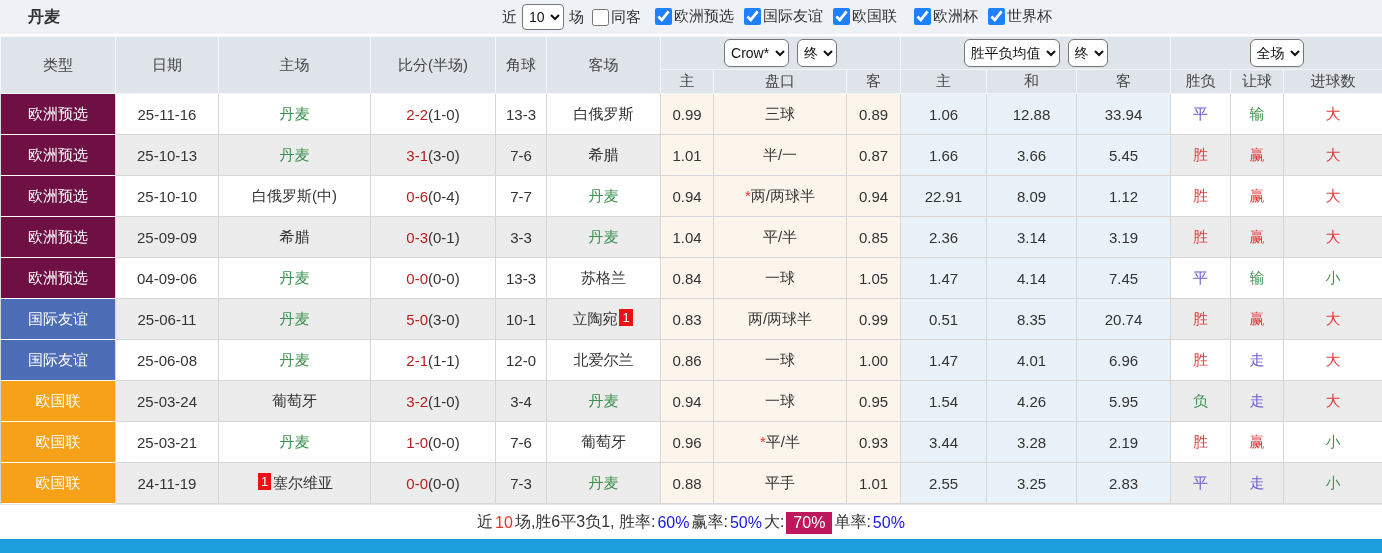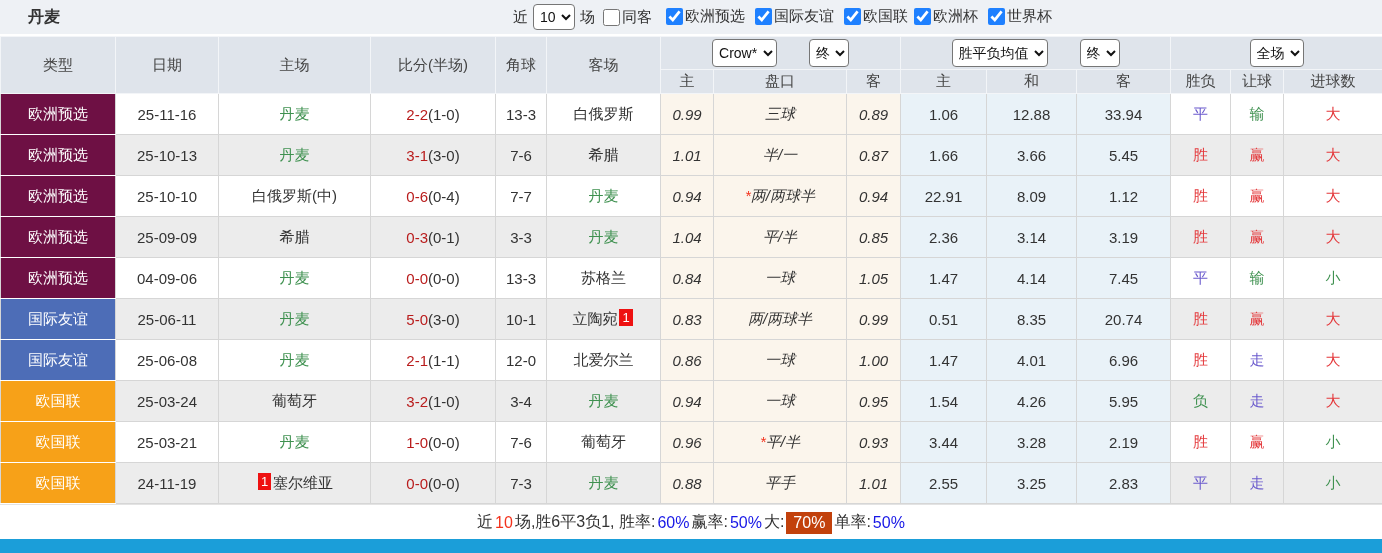--- a/index.html
+++ b/index.html
@@ -29,25 +29,25 @@
   label.cb.spaced { margin-left:8px; margin-right:4px; }
   
   table { border-collapse:collapse; table-layout:fixed; width:1382px; }
   th, td {
     border:1px solid #d6d6d6; text-align:center; font-weight:normal;
     font-size:15px; color:#333; white-space:nowrap; overflow:hidden; padding:0;
   }
   thead th { background:#dfe4eb; border:1px solid #f3f5f8; color:#444; }
   thead tr.grp-row th { height:33px; }
   thead tr.sub-row th { height:24px; }
-  thead select { height:28px; margin:0 16px; }
+  thead select { height:28px; margin:0 4px;border-radius:6px; }
   tbody td { height:41px; }
   tr.odd  td { background:#fff; }
   tr.even td { background:#ececec; }
-  td.warm { background:#fbf5ec !important;font-style:italic; }
+  td.warm { background:#fbf5ec !important; }
   td.cool { background:#e9f2f8 !important; }
   td.type-cell { color:#fff; border-bottom:1px solid #fff; border-top:1px solid #fff; }
   .c-red  { color:#e4393c; }
   .c-green{ color:#3f9150; }
   .c-blue { color:#6a5acd; }
   .c-team { color:#3f9150; }
   .score-main { color:#b91c1c; }
   .score-half { color:#333; }
   .star { color:#f3321c; }
   .badge {
@@ -56,21 +56,21 @@
   }
   
   .footer {
     height:36px; display:flex; align-items:center; justify-content:center;
     font-size:16px; border-top:1px solid #e3e3e3;
   }
   .footer span { margin:0 1px; }
   .f-dark { color:#333; }
   .f-red  { color:#f3321c; }
   .f-blue { color:#1717e6; }
-  .f-redbg{ background:#c2410c; color:#fff; padding:2px 7px; margin:0 4px; }
+  .f-redbg{ background:#be185d; color:#fff; padding:2px 7px; margin:0 4px; }
   .bottombar {
     position:absolute; left:0; bottom:0; width:1382px; height:14px; background:#1b9ed9;
   }
 </style>
 </head>
 <body>
 
 <div class="topbar">
   <span class="title">丹麦</span>
   <div class="controls">
@@ -85,21 +85,21 @@
     </label>
     <span id="filters"><label class="cb" style="margin-left: 10px;">
           <input type="checkbox" checked="" style="">
           <span>欧洲预选</span>
         </label><label class="cb" style="margin-left: 10px;">
           <input type="checkbox" checked="" style="">
           <span>国际友谊</span>
         </label><label class="cb" style="margin-left: 10px;">
           <input type="checkbox" checked="" style="">
           <span>欧国联</span>
-        </label><label class="cb" style="margin-left: 6px;">
+        </label><label class="cb" style="margin-left: 17px;">
           <input type="checkbox" checked="" style="">
           <span>欧洲杯</span>
         </label><label class="cb" style="margin-left: 10px;">
           <input type="checkbox" checked="" style="">
           <span>世界杯</span>
         </label></span>
   </div>
 </div>
 
 <table>

